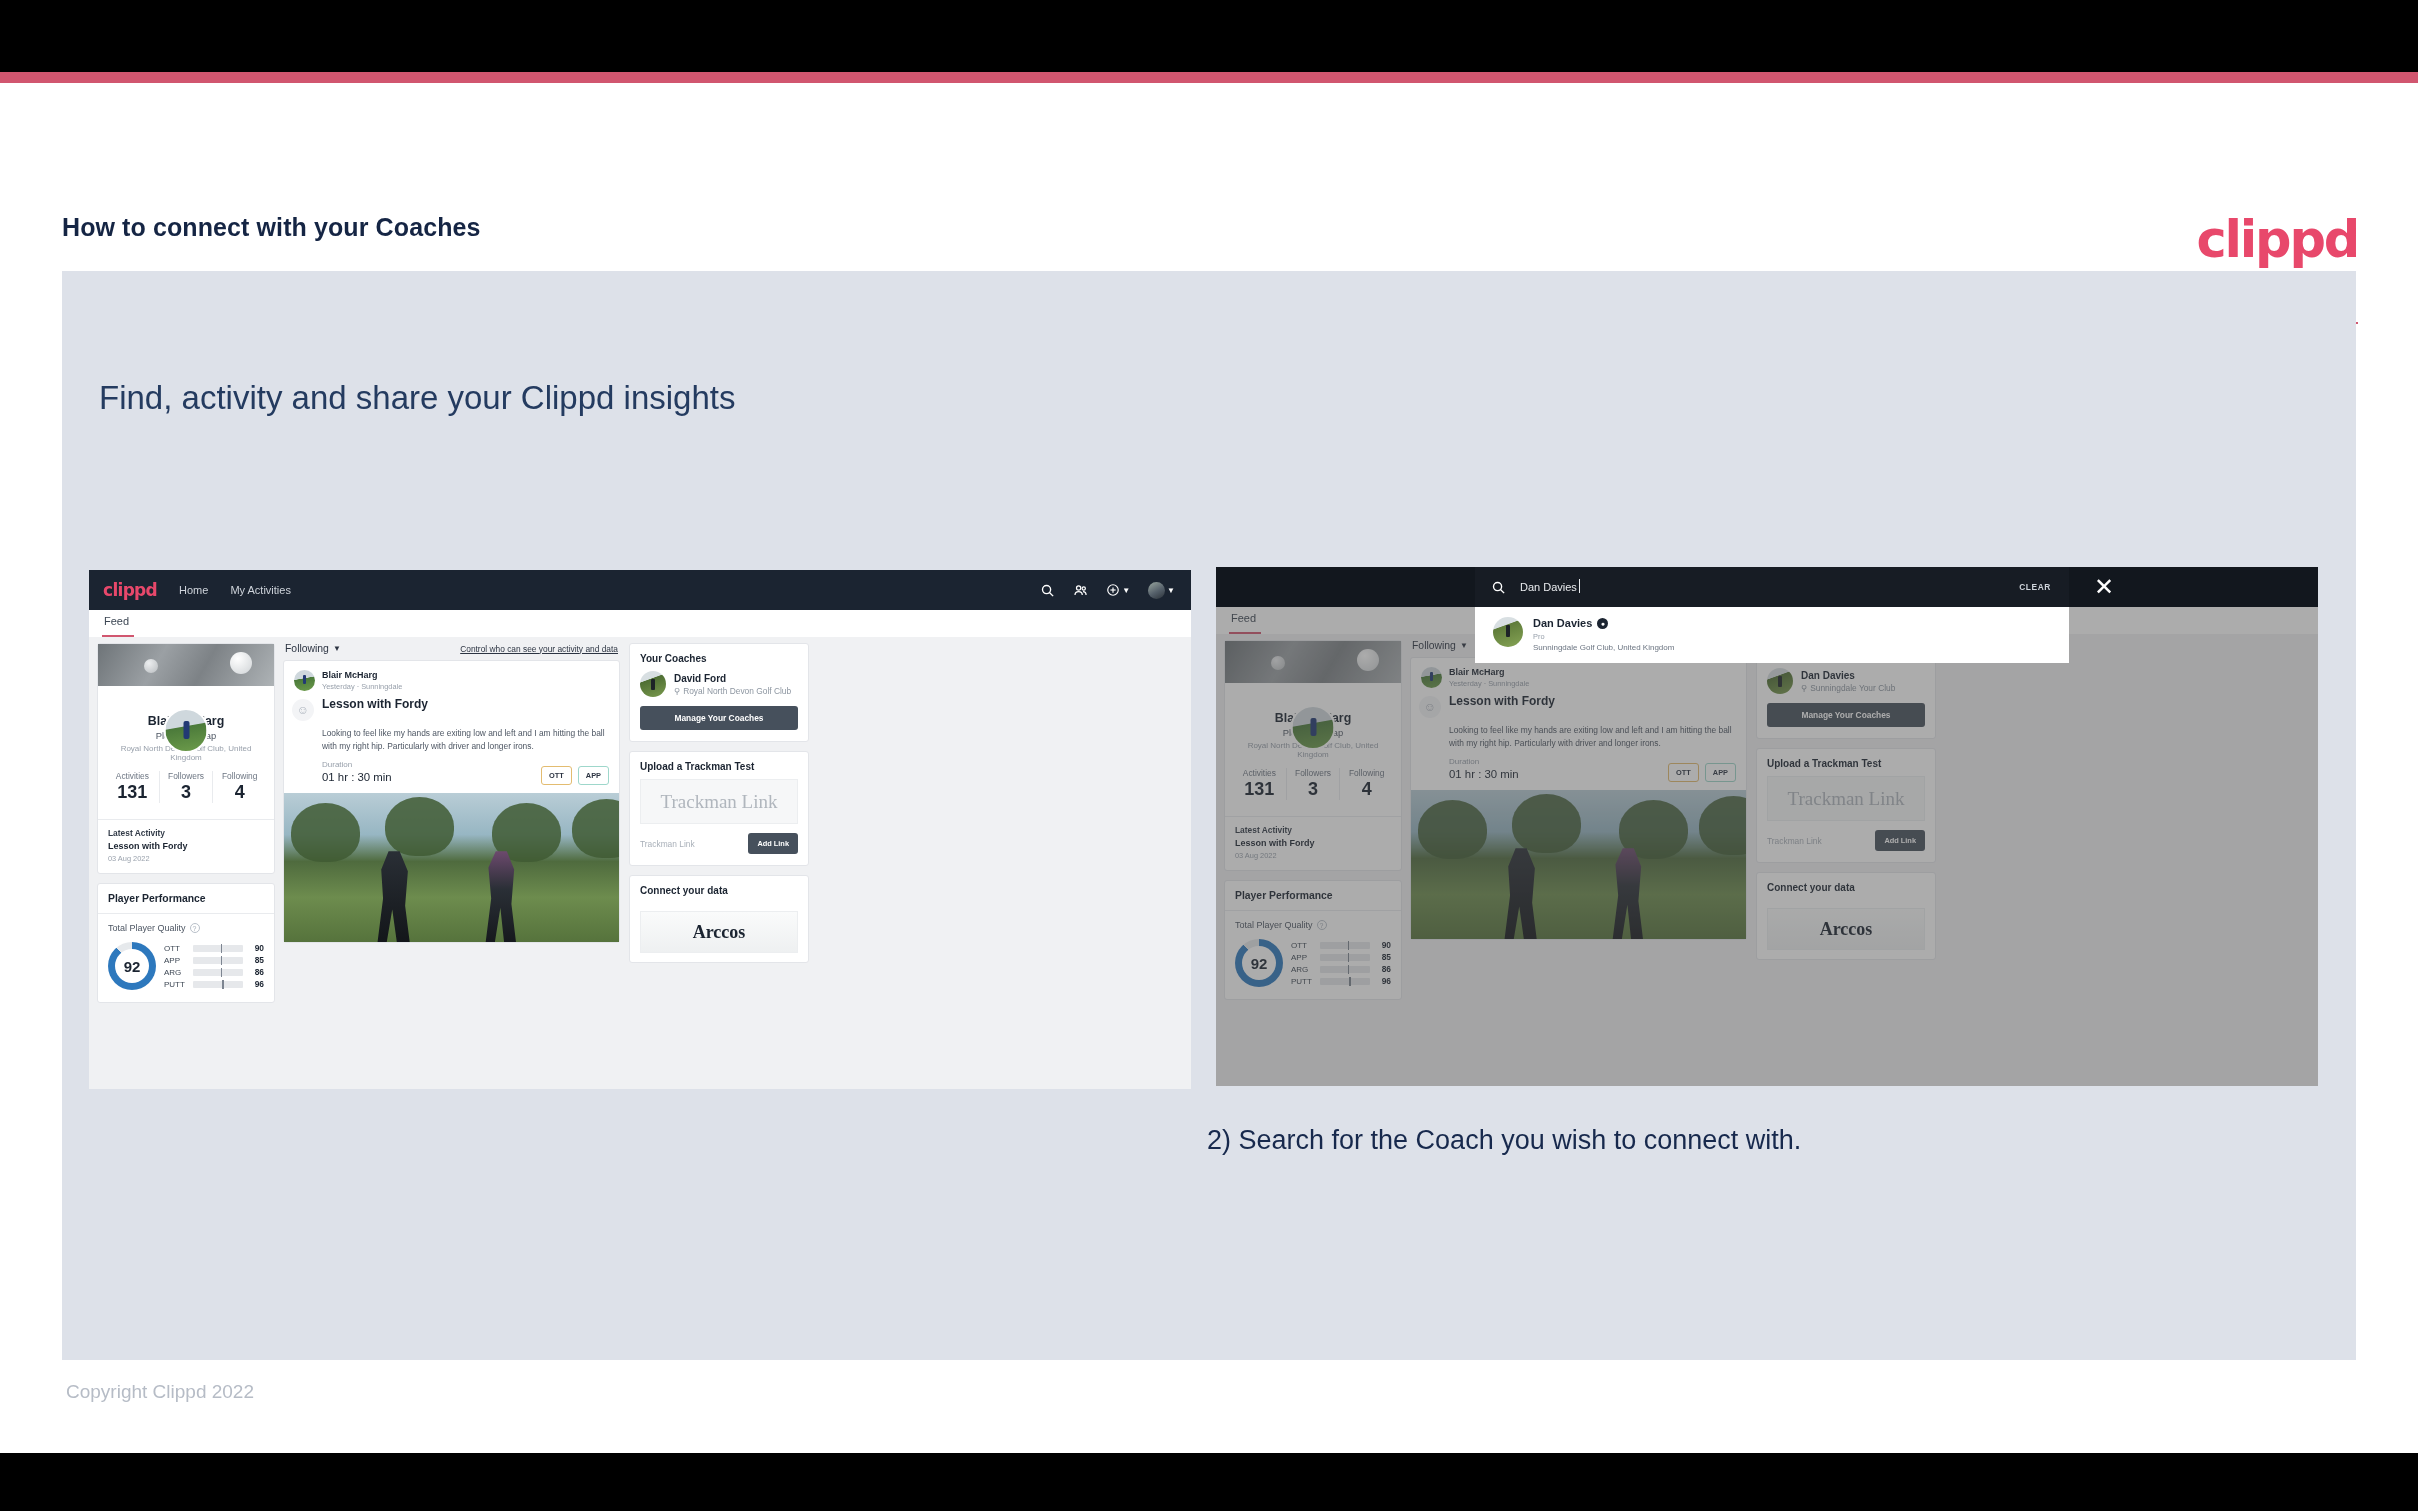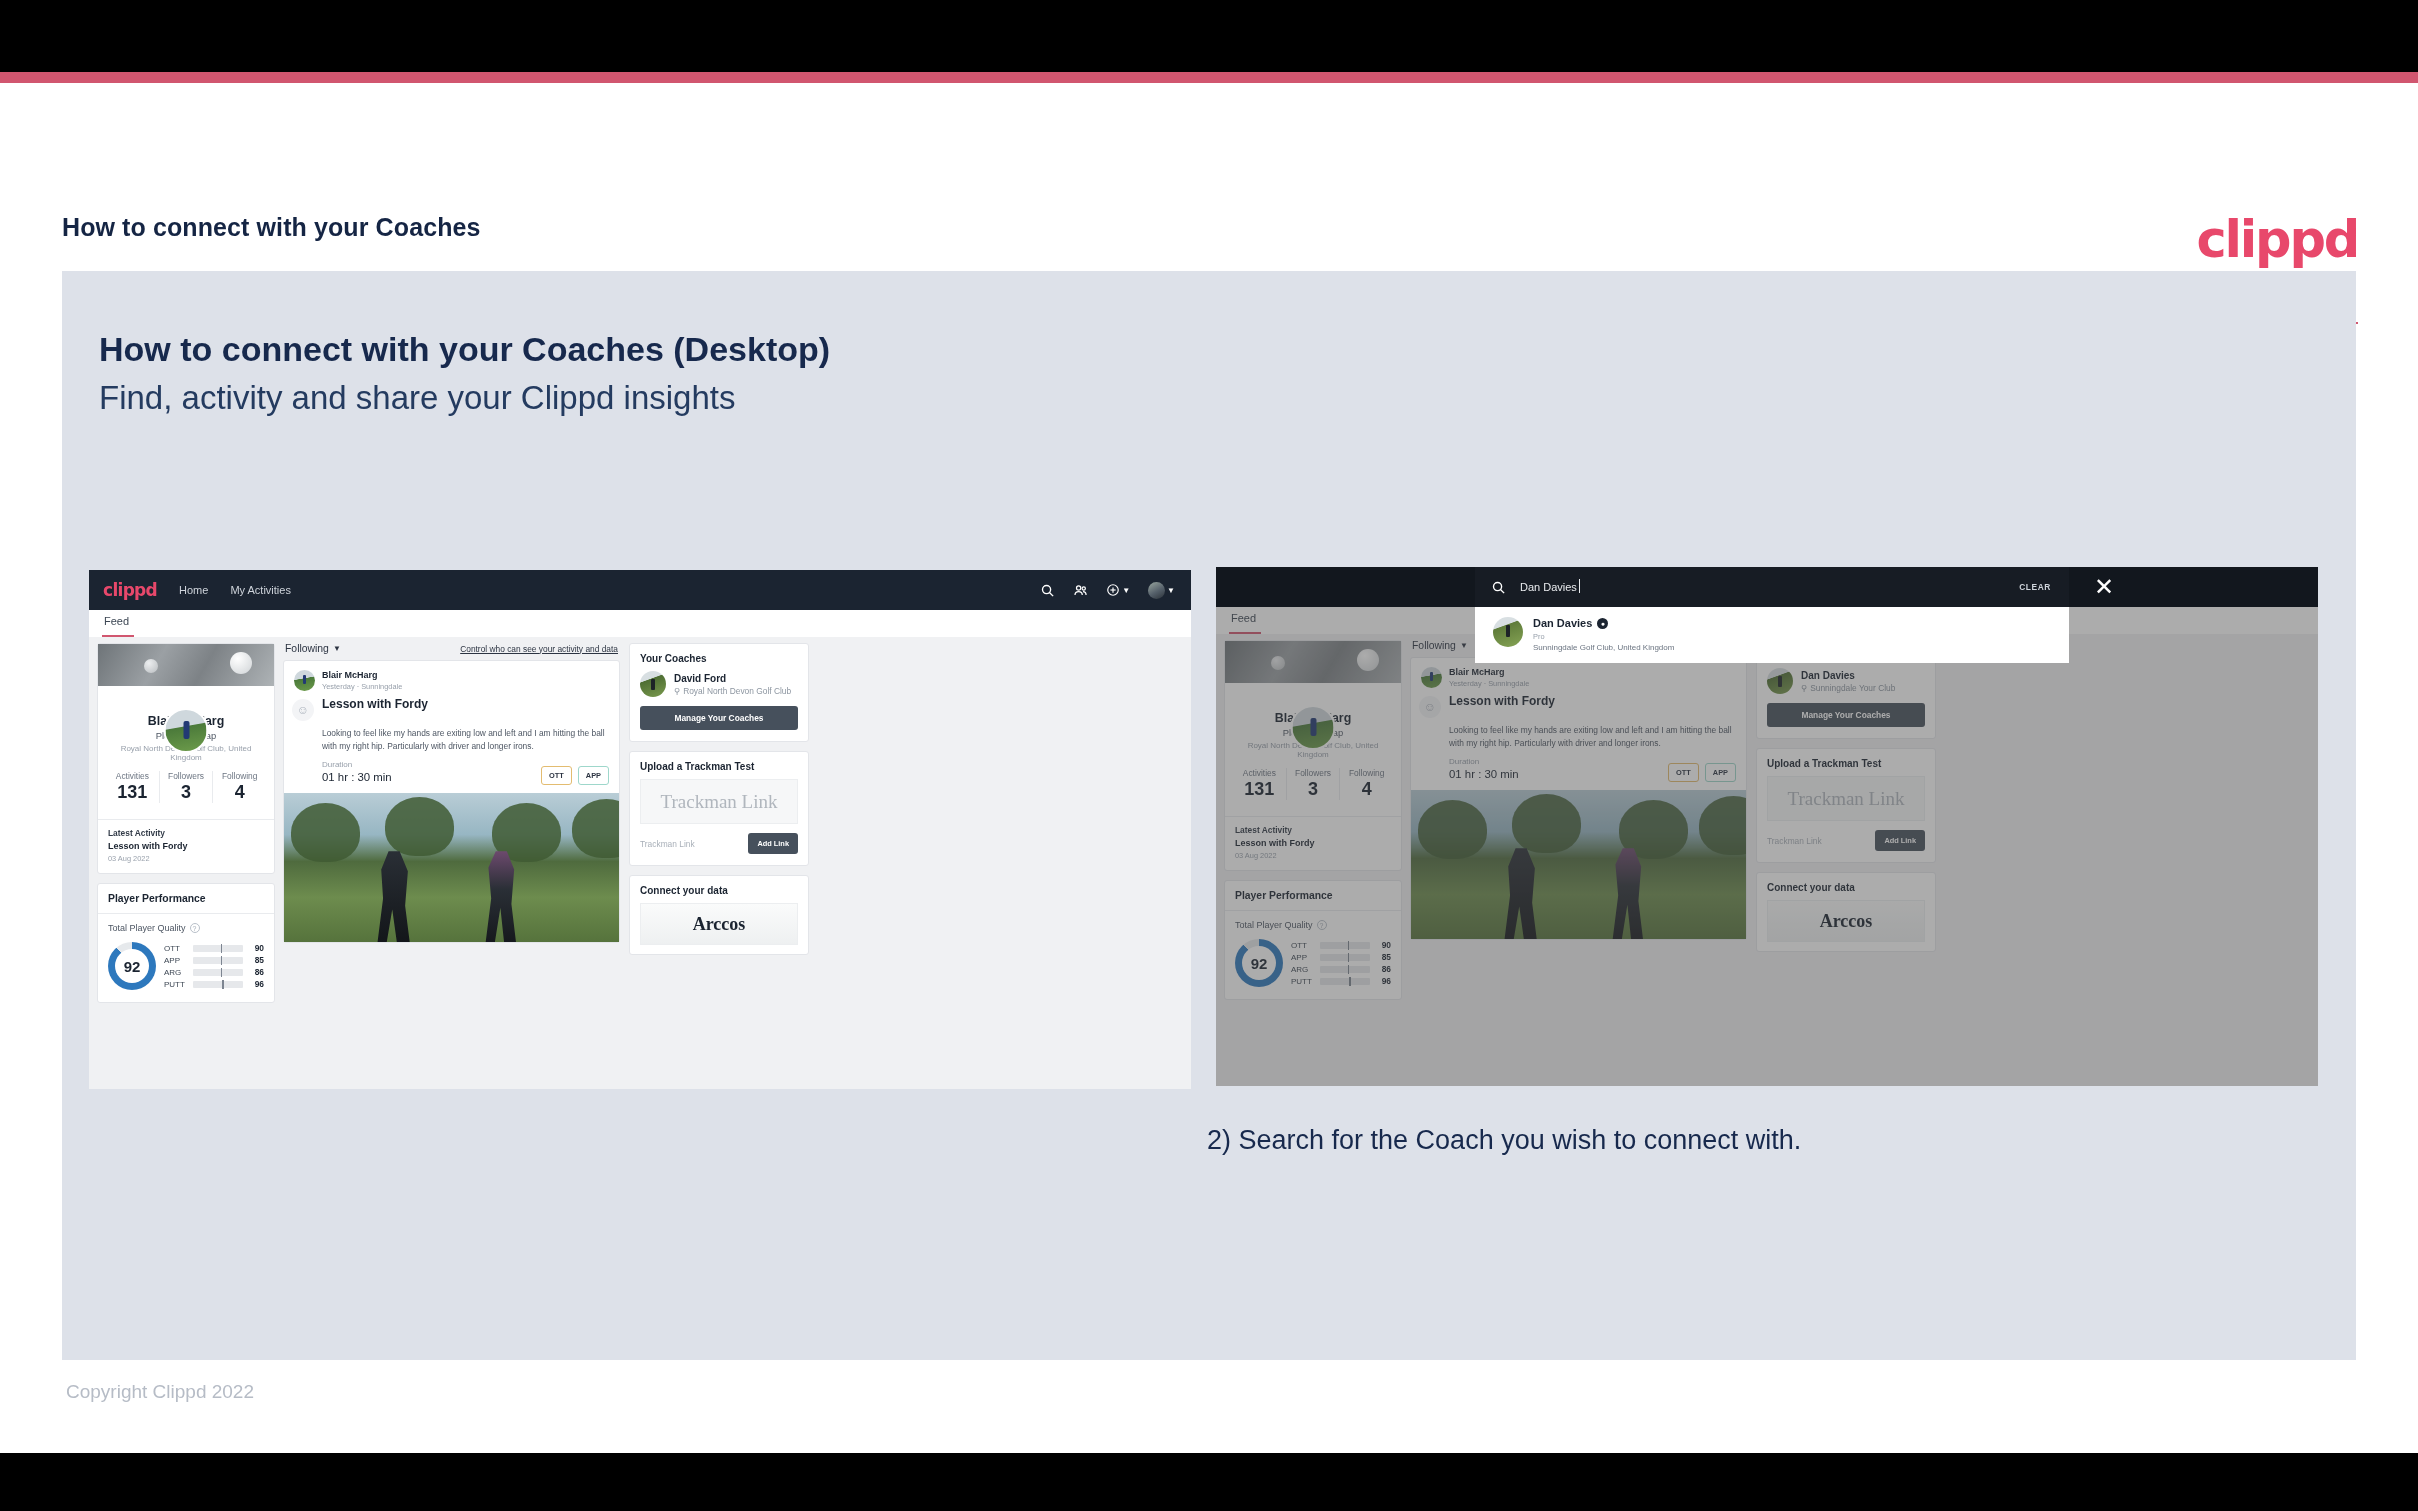--- a/index.html
+++ b/index.html
@@ -151,21 +151,21 @@
   .coach-club { font-size:8.4px; color:#8d96a1; margin-top:2px; display:flex; align-items:center; gap:3px; }
   .btn-dark { margin:0 10px 11px; display:block; width:calc(100% - 20px); background:#46505c; color:#fff;
               font-size:8.4px; font-weight:700; border:none; border-radius:3px; padding:7px 0; text-align:center; }
   .tm-box { margin:0 10px 9px; height:45px; background:#f6f7f8; border:1px solid #eceef0;
             display:flex; align-items:center; justify-content:center;
             font-family:"Liberation Serif", serif; font-size:19px; color:#b0b6bd; }
   .tm-link { display:flex; align-items:center; gap:8px; margin:0 10px 11px; }
   .tm-input { flex:1; font-size:8.4px; color:#a9b0b9; }
   .btn-sm { background:#46505c; color:#fff; font-size:7.4px; font-weight:700; border:none;
             border-radius:3px; padding:6px 9px; }
-  .arccos { margin:0 10px 9px; height:42px; background:linear-gradient(180deg,#fafbfb,#eef0f1);
+  .arccos { margin:8px 10px 9px; height:42px; background:linear-gradient(180deg,#fafbfb,#eef0f1);
             border:1px solid #eceef0; display:flex; align-items:center; justify-content:center;
             font-family:"Liberation Serif", serif; font-size:18px; font-weight:700; color:#1b2431; }
 
   
   .dim { position:absolute; left:0; top:40px; right:0; bottom:0; background:rgba(70,70,70,.45); z-index:5; }
   .navbar2 { background:#12171e; }
   .search-bar { position:absolute; left:259px; top:0; width:594px; height:40px; background:#171c24;
                 display:flex; align-items:center; z-index:7; }
   .search-bar .sic { margin-left:16px; color:#fff; display:flex; }
   .search-val { margin-left:14px; font-size:11px; color:#e9ebee; position:relative; }
@@ -192,21 +192,20 @@
   <div class="top-black"></div>
   <div class="top-accent"></div>
 
   <div class="header">
     <div class="header-title">How to connect with your Coaches</div>
     <div class="logo">clippd</div>
     <div class="header-rule"></div>
   </div>
 
   <div class="card">
-    <div class="card-h1">How to connect with your Coaches (Desktop)</div>
     <div class="card-h2">Find, activity and share your Clippd insights</div>
   </div>
 
   <div class="shot shot1">
     <div class="navbar">
       <div class="nav-logo">clippd</div>
       <div class="nav-link">Home</div>
       <div class="nav-link">My Activities</div>
       <div class="nav-right">
         <span class="nav-ic">

